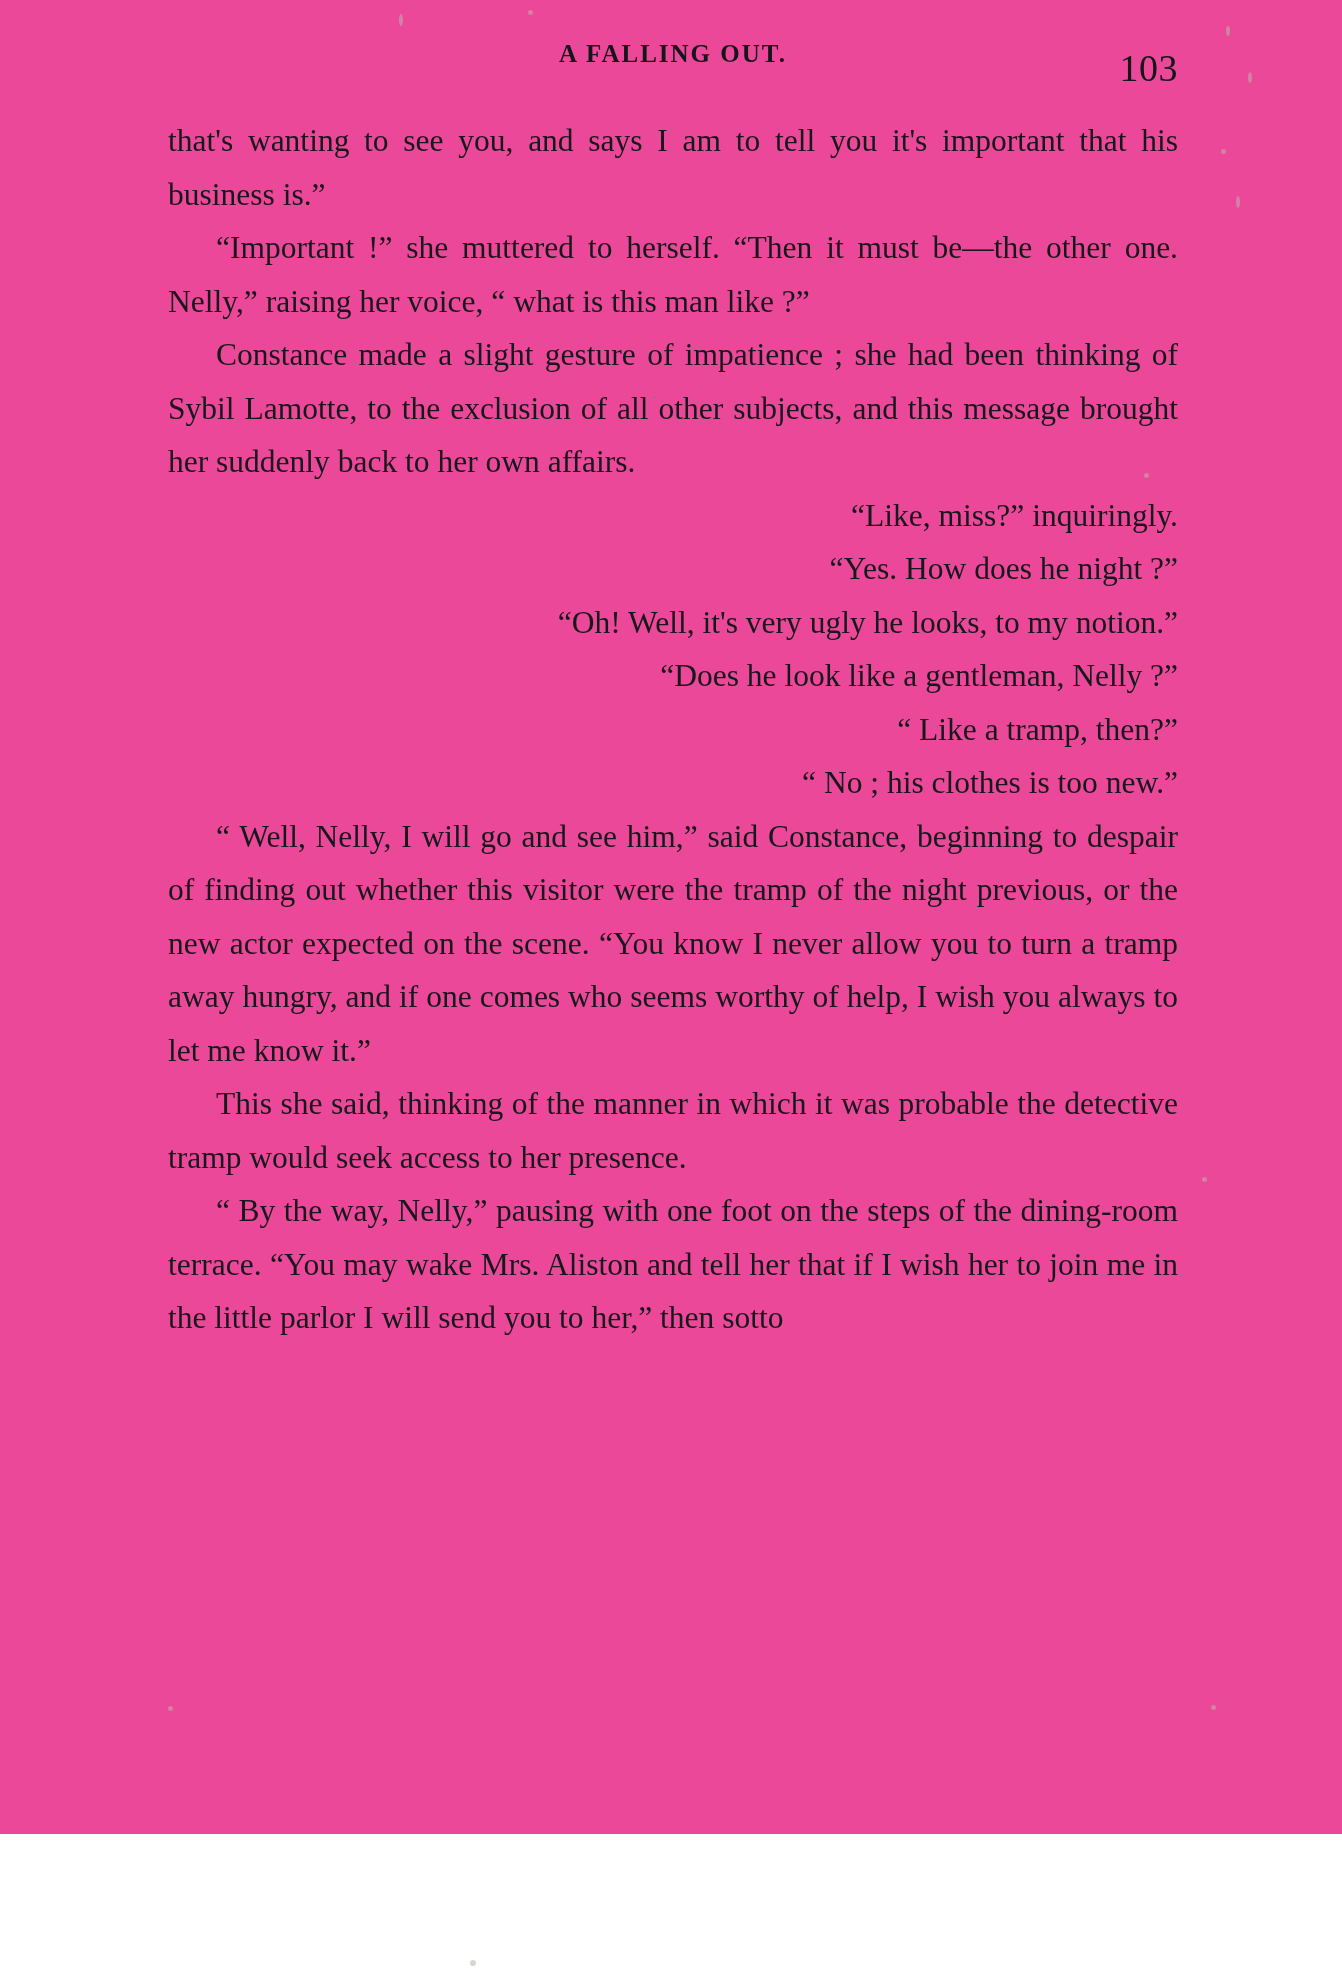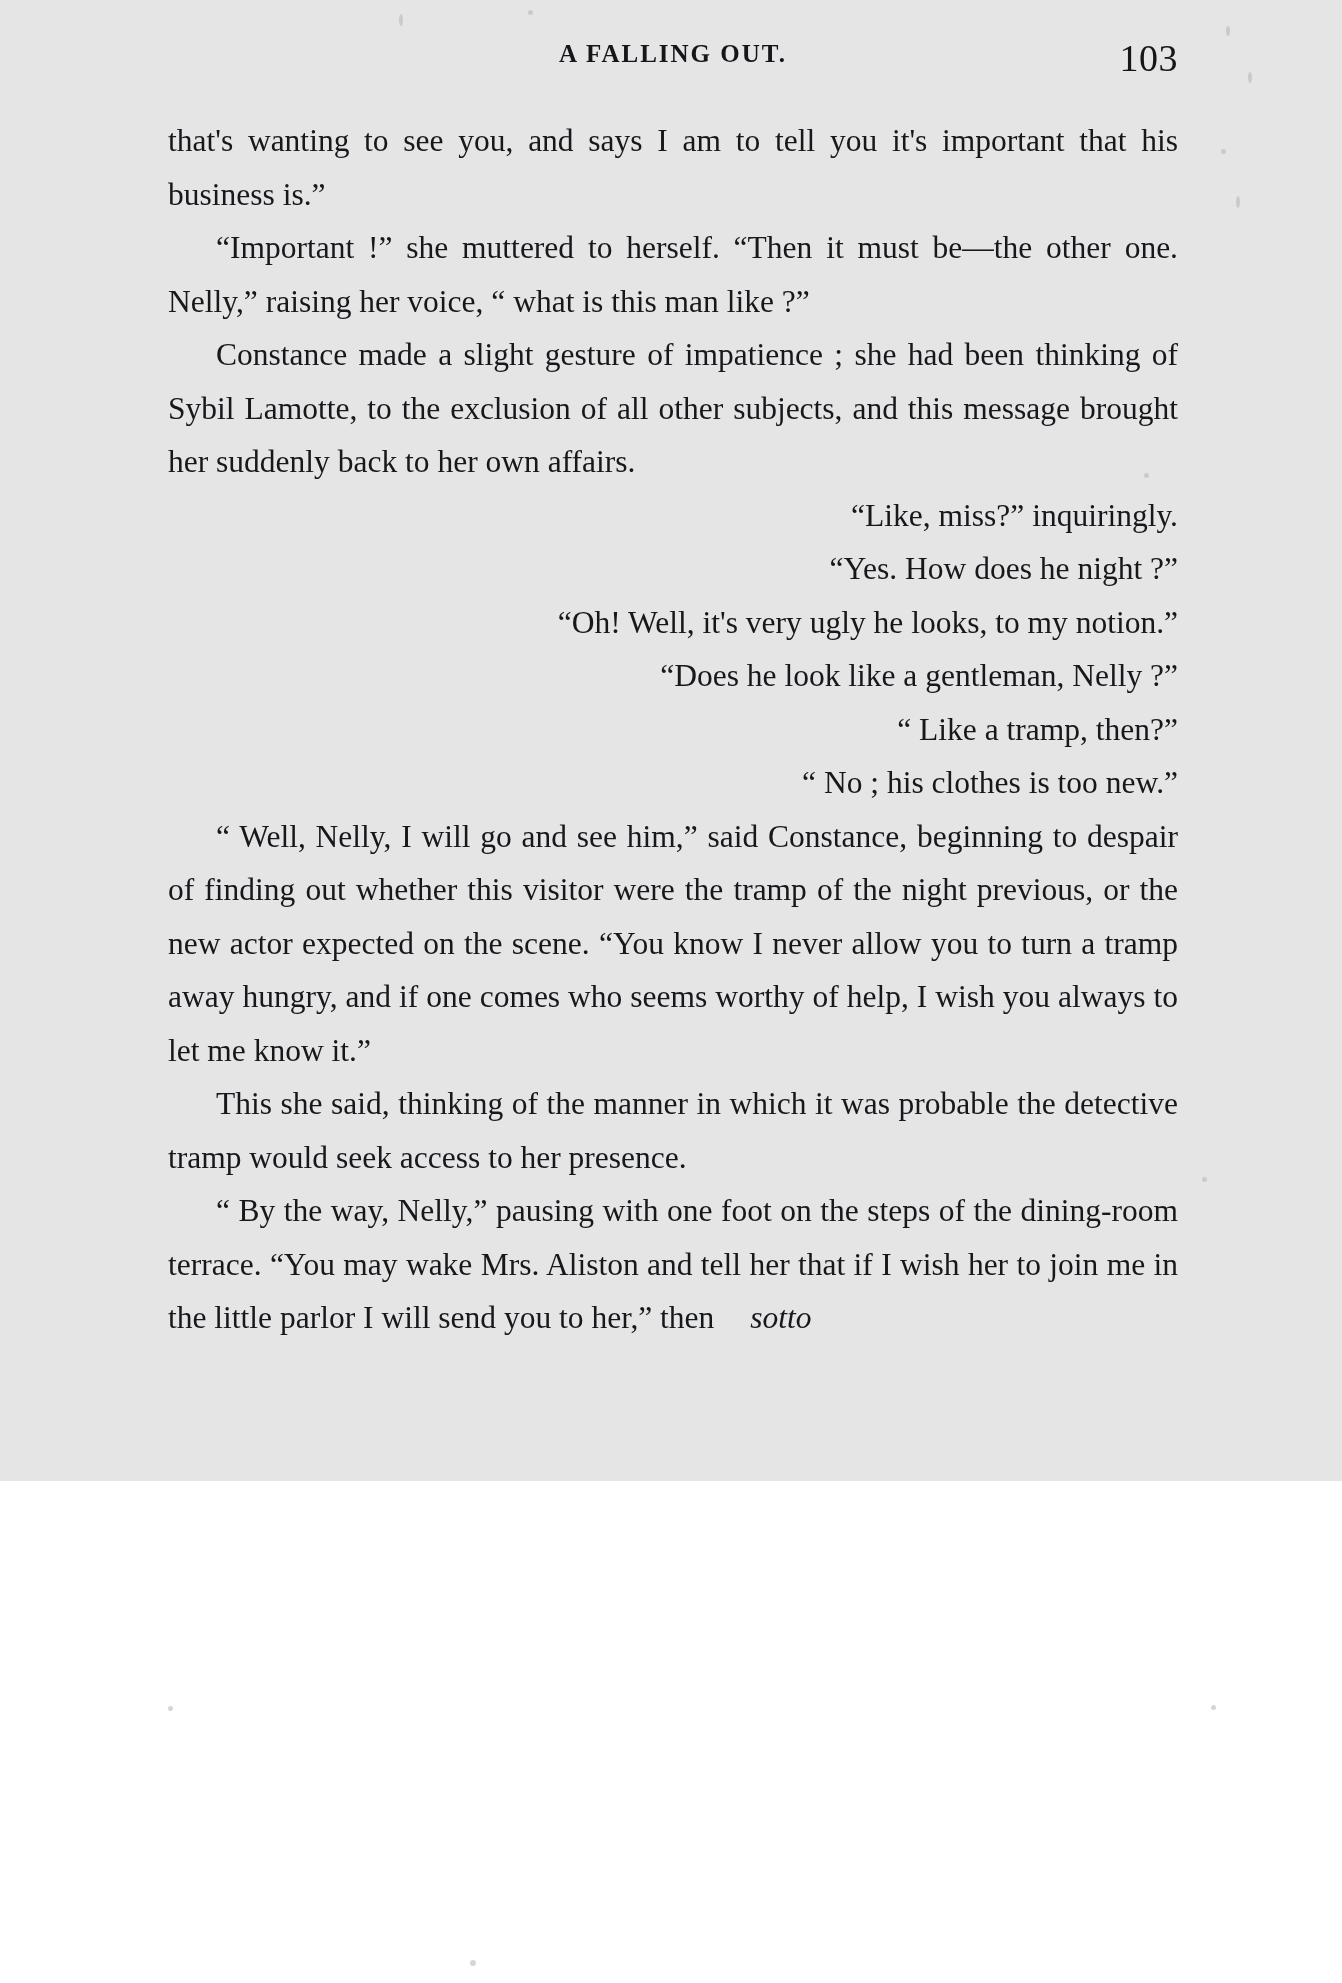--- a/index.html
+++ b/index.html
@@ -10,22 +10,22 @@
   body {
     width: 1342px;
     height: 1983px;
     font-family: "Liberation Serif", serif;
     color: #1a1a1a;
     overflow: hidden;
   }
   .page {
     position: relative;
     width: 1342px;
-    height: 1481px;
-    background: #e5e5e5;
+    height: 1834px;
+    background: #ec4899;
   }
   .page-inner {
     position: absolute;
     left: 168px;
     top: 40px;
     width: 1010px;
   }
   .running-head {
     display: flex;
     align-items: baseline;
@@ -38,21 +38,21 @@
     font-family: "Liberation Serif", serif;
     font-size: 25px;
     letter-spacing: 2.0px;
     font-weight: 700;
     color: #14161a;
     text-align: center;
   }
   .folio {
     position: absolute;
     right: 0;
-    bottom: 14px;
+    bottom: 4px;
     font-size: 38px;
     font-weight: 400;
     color: #14161a;
     letter-spacing: 0.5px;
   }
   .body-text {
     font-size: 31.5px;
     line-height: 53.5px;
     color: #16181c;
     text-align: justify;
@@ -63,22 +63,20 @@
     text-indent: 48px;
     text-align: justify;
   }
   .para.no-indent {
     text-indent: 0;
   }
   .para.short {
     text-align: right;
   }
   .italic {
-    font-style: italic;
-    margin-left: 28px;
   }
   
   .speck {
     position: absolute;
     background: #b9b4ab;
     border-radius: 50%;
     opacity: 0.55;
   }
 </style>
 </head>

